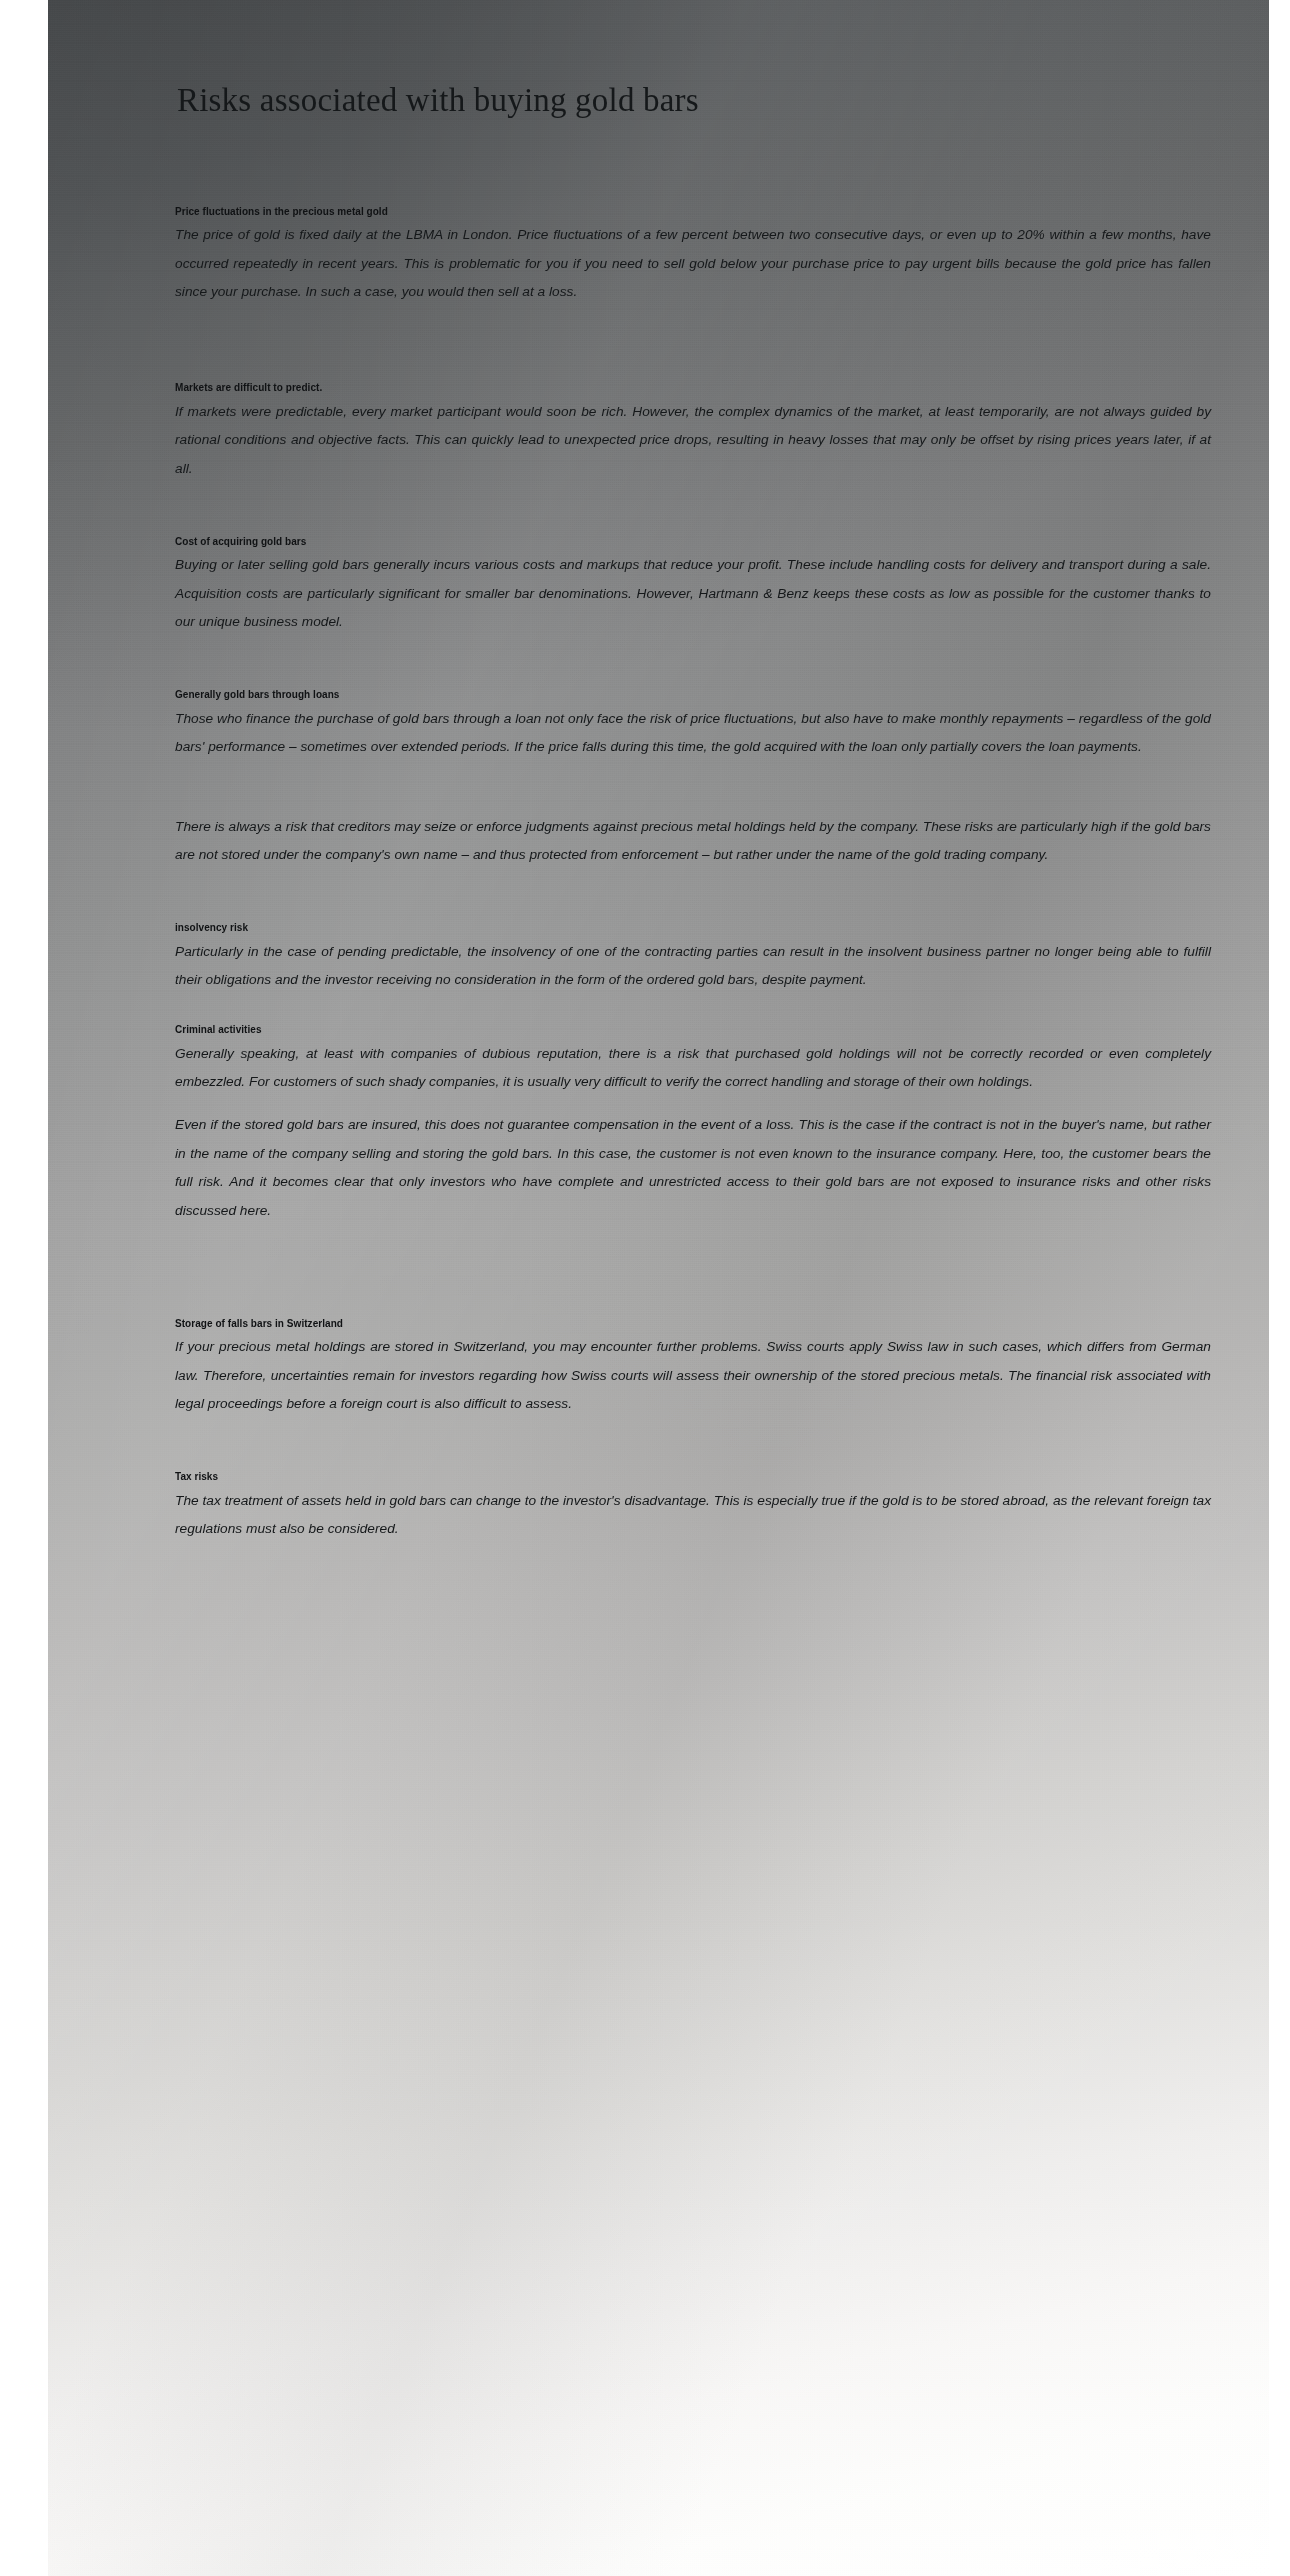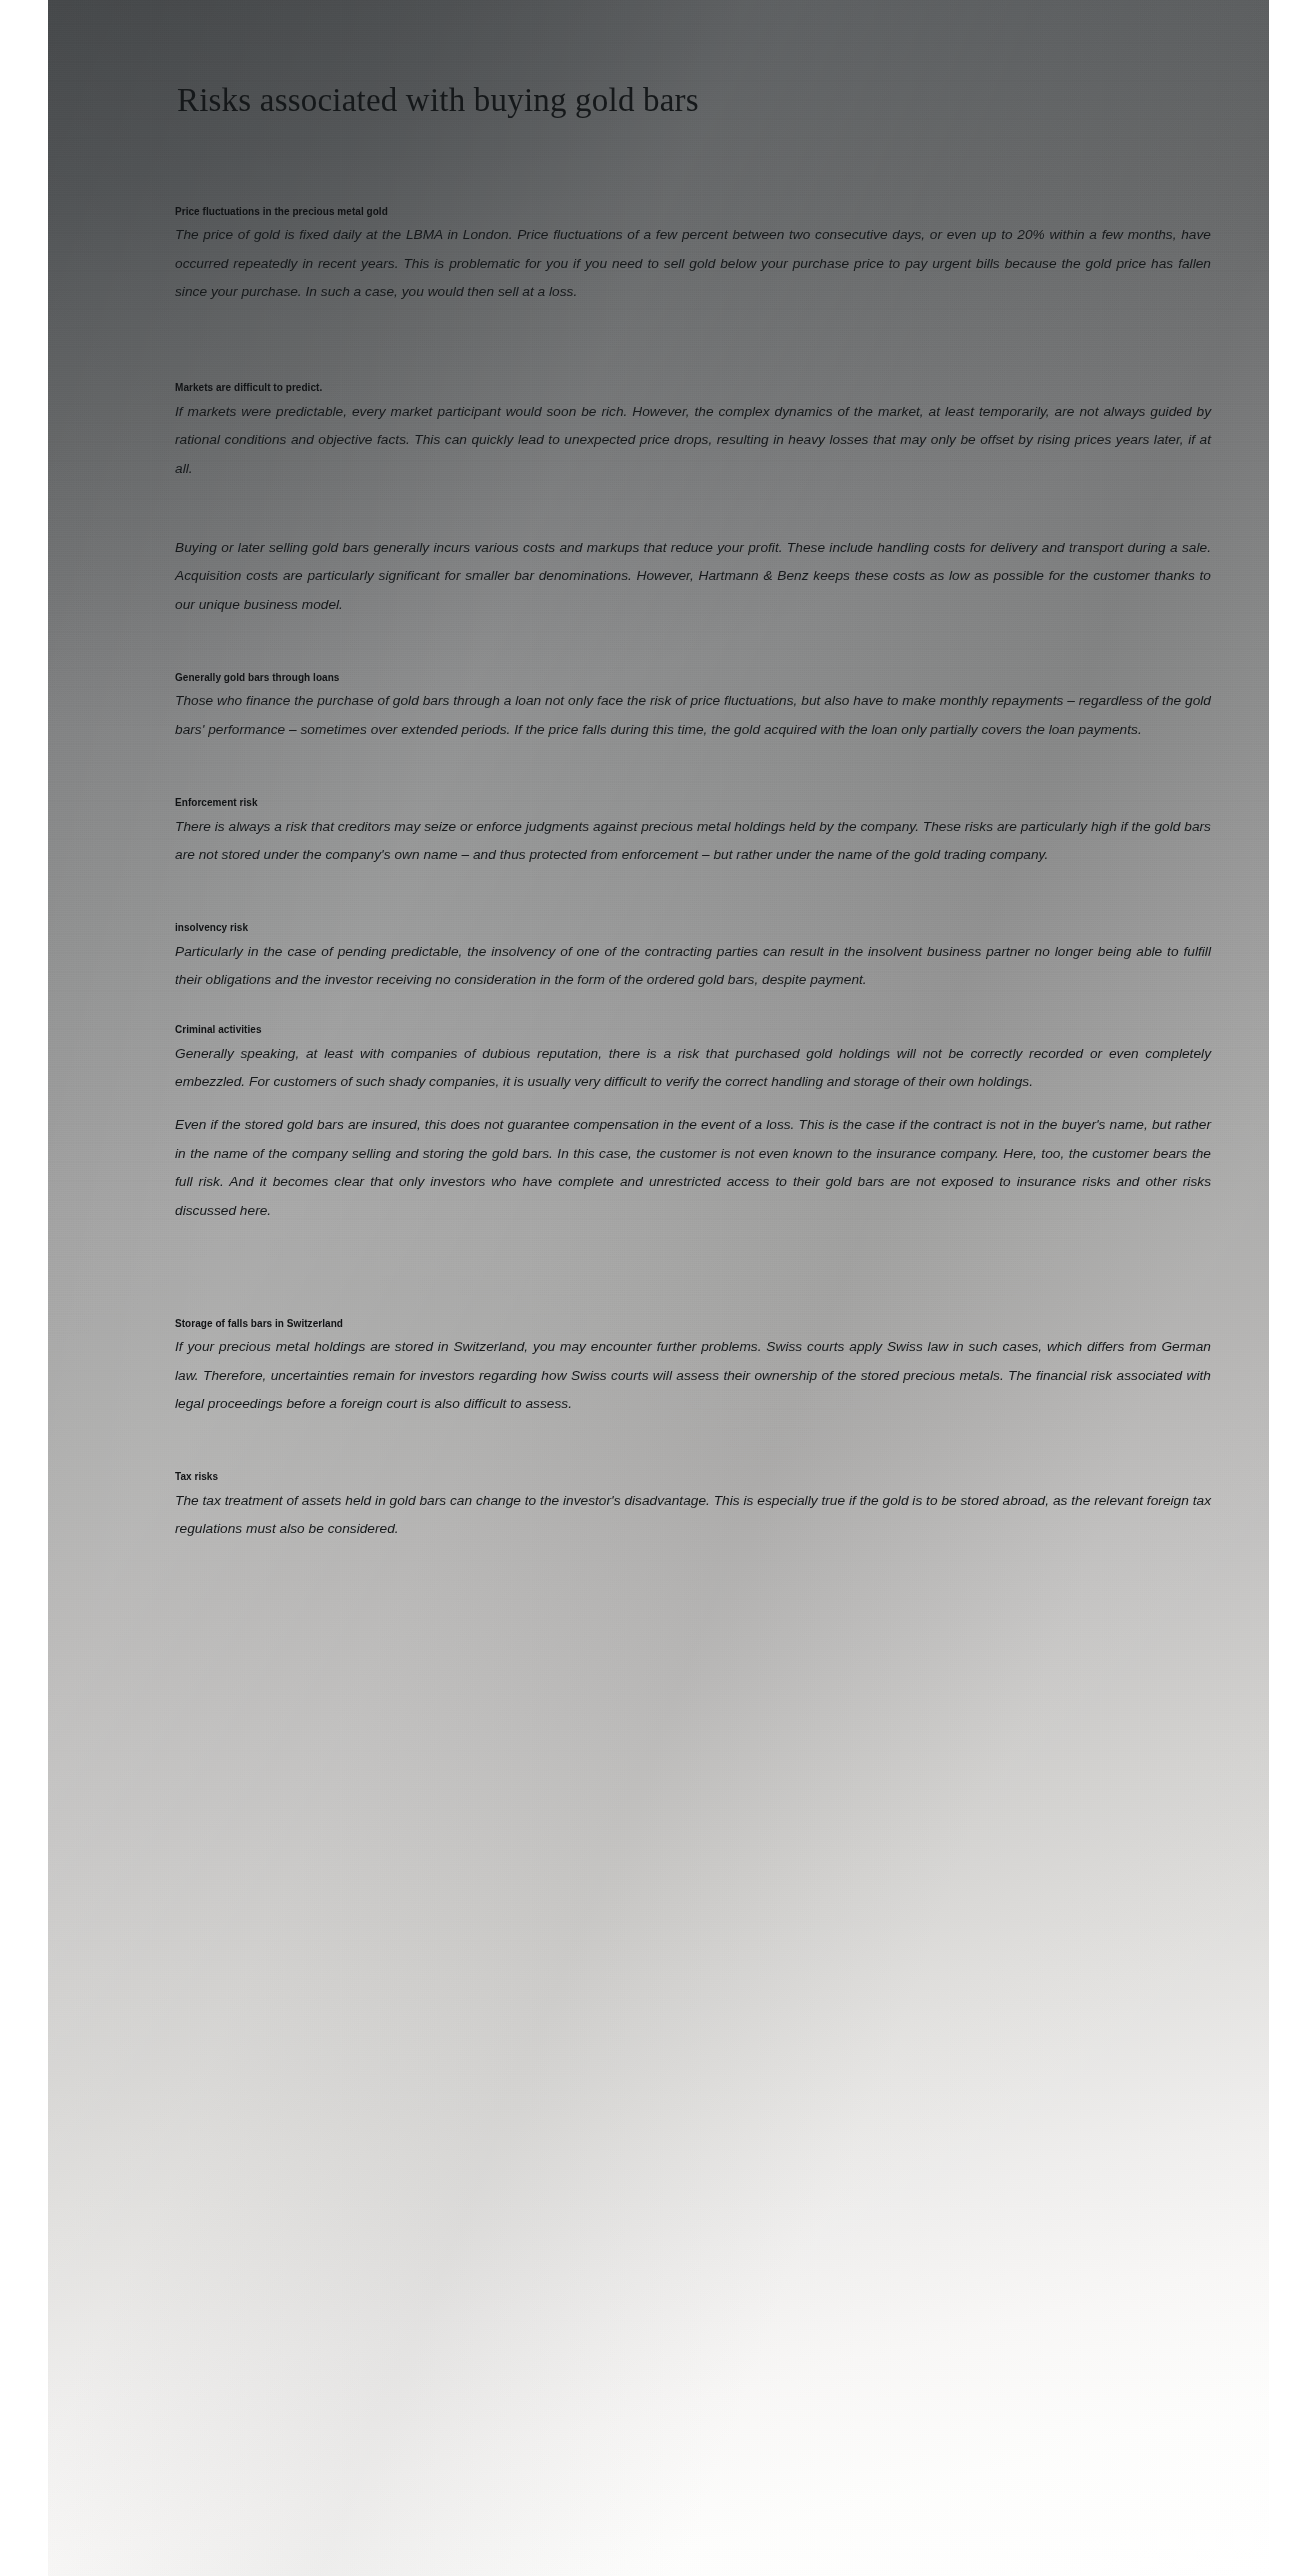--- a/index.html
+++ b/index.html
@@ -151,30 +151,30 @@
         <div class="section-heading">Price fluctuations in the precious metal gold</div>
         <p class="section-body">The price of gold is fixed daily at the LBMA in London. Price fluctuations of a few percent between two consecutive days, or even up to 20% within a few months, have occurred repeatedly in recent years. This is problematic for you if you need to sell gold below your purchase price to pay urgent bills because the gold price has fallen since your purchase. In such a case, you would then sell at a loss.</p>
       </div>
 
       <div class="section gap-md">
         <div class="section-heading">Markets are difficult to predict.</div>
         <p class="section-body">If markets were predictable, every market participant would soon be rich. However, the complex dynamics of the market, at least temporarily, are not always guided by rational conditions and objective facts. This can quickly lead to unexpected price drops, resulting in heavy losses that may only be offset by rising prices years later, if at all.</p>
       </div>
 
       <div class="section gap-md">
+        <div class="section-heading">Cost of acquiring gold bars</div>
         <p class="section-body">Buying or later selling gold bars generally incurs various costs and markups that reduce your profit. These include handling costs for delivery and transport during a sale. Acquisition costs are particularly significant for smaller bar denominations. However, Hartmann &amp; Benz keeps these costs as low as possible for the customer thanks to our unique business model.</p>
       </div>
 
       <div class="section gap-md">
         <div class="section-heading">Generally gold bars through loans</div>
         <p class="section-body">Those who finance the purchase of gold bars through a loan not only face the risk of price fluctuations, but also have to make monthly repayments – regardless of the gold bars' performance – sometimes over extended periods. If the price falls during this time, the gold acquired with the loan only partially covers the loan payments.</p>
       </div>
 
       <div class="section gap-md">
-        <div class="section-heading">Enforcement risk</div>
         <p class="section-body">There is always a risk that creditors may seize or enforce judgments against precious metal holdings held by the company. These risks are particularly high if the gold bars are not stored under the company's own name – and thus protected from enforcement – but rather under the name of the gold trading company.</p>
       </div>
 
       <div class="section gap-sm">
         <div class="section-heading">insolvency risk</div>
         <p class="section-body">Particularly in the case of pending predictable, the insolvency of one of the contracting parties can result in the insolvent business partner no longer being able to fulfill their obligations and the investor receiving no consideration in the form of the ordered gold bars, despite payment.</p>
       </div>
 
       <div class="section gap-xs">
         <div class="section-heading">Criminal activities</div>

